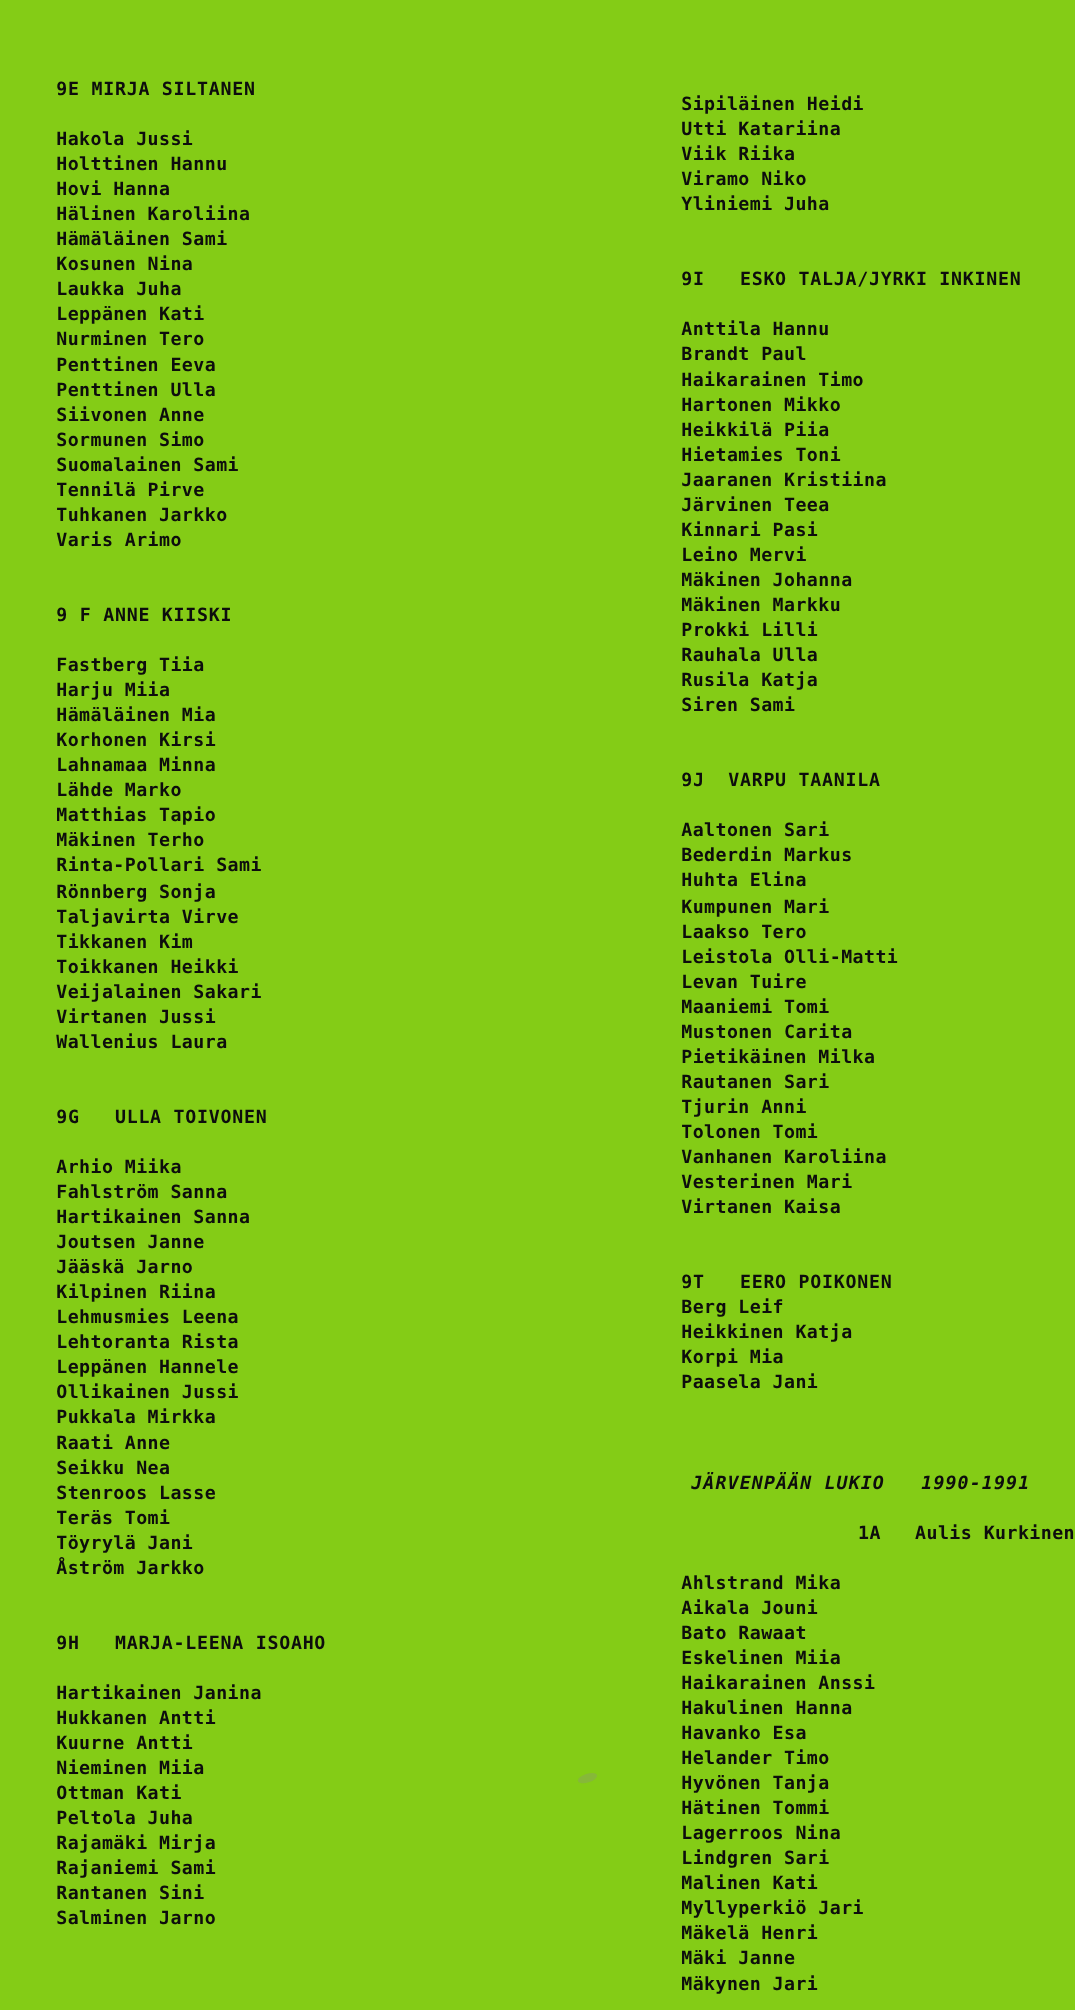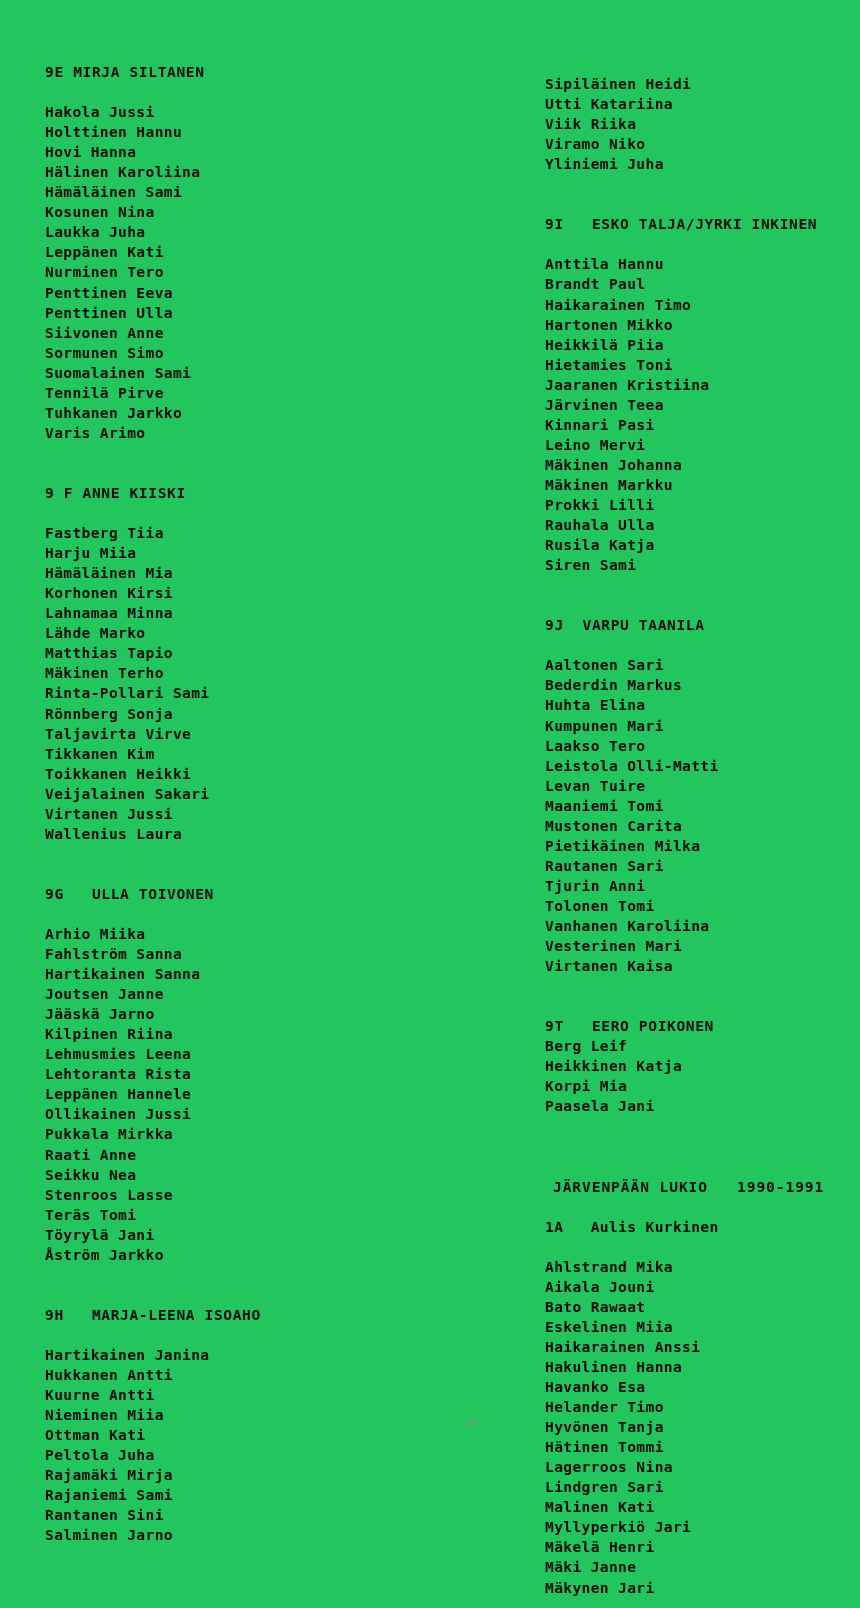--- a/index.html
+++ b/index.html
@@ -12,46 +12,48 @@
     height: 1608px;
     position: relative;
     overflow: hidden;
     font-family: "DejaVu Sans Mono", "Liberation Mono", monospace;
     color: #0d0d0d;
     -webkit-font-smoothing: none;
   }
   .page {
     position: absolute;
     inset: 0;
-    background: #22c55e;
+    background: #84cc16;
   }
   .column {
     position: absolute;
     top: 0;
     font-size: 14.6px;
     line-height: 20.05px;
     letter-spacing: 0.35px;
     white-space: pre;
   }
   #col-left  { left: 45px;  top: 62px; width: 470px; }
   #col-right { left: 545px; top: 62px; width: 315px; margin-top: 12px; }
 
   .class-header {
     font-weight: 700;
     white-space: pre;
     letter-spacing: 0.6px;
   }
   .class-header.mixed {
     letter-spacing: 0.35px;
+    text-align: right;
   }
   .section-title {
     font-weight: 700;
     white-space: pre;
     letter-spacing: 0.9px;
     padding-left: 8px;
+    font-style: italic;
   }
   .name {
     white-space: pre;
     font-weight: 600;
   }
   .spacer { height: 20.05px; }
 
   
   .scan-mark {
     position: absolute;

